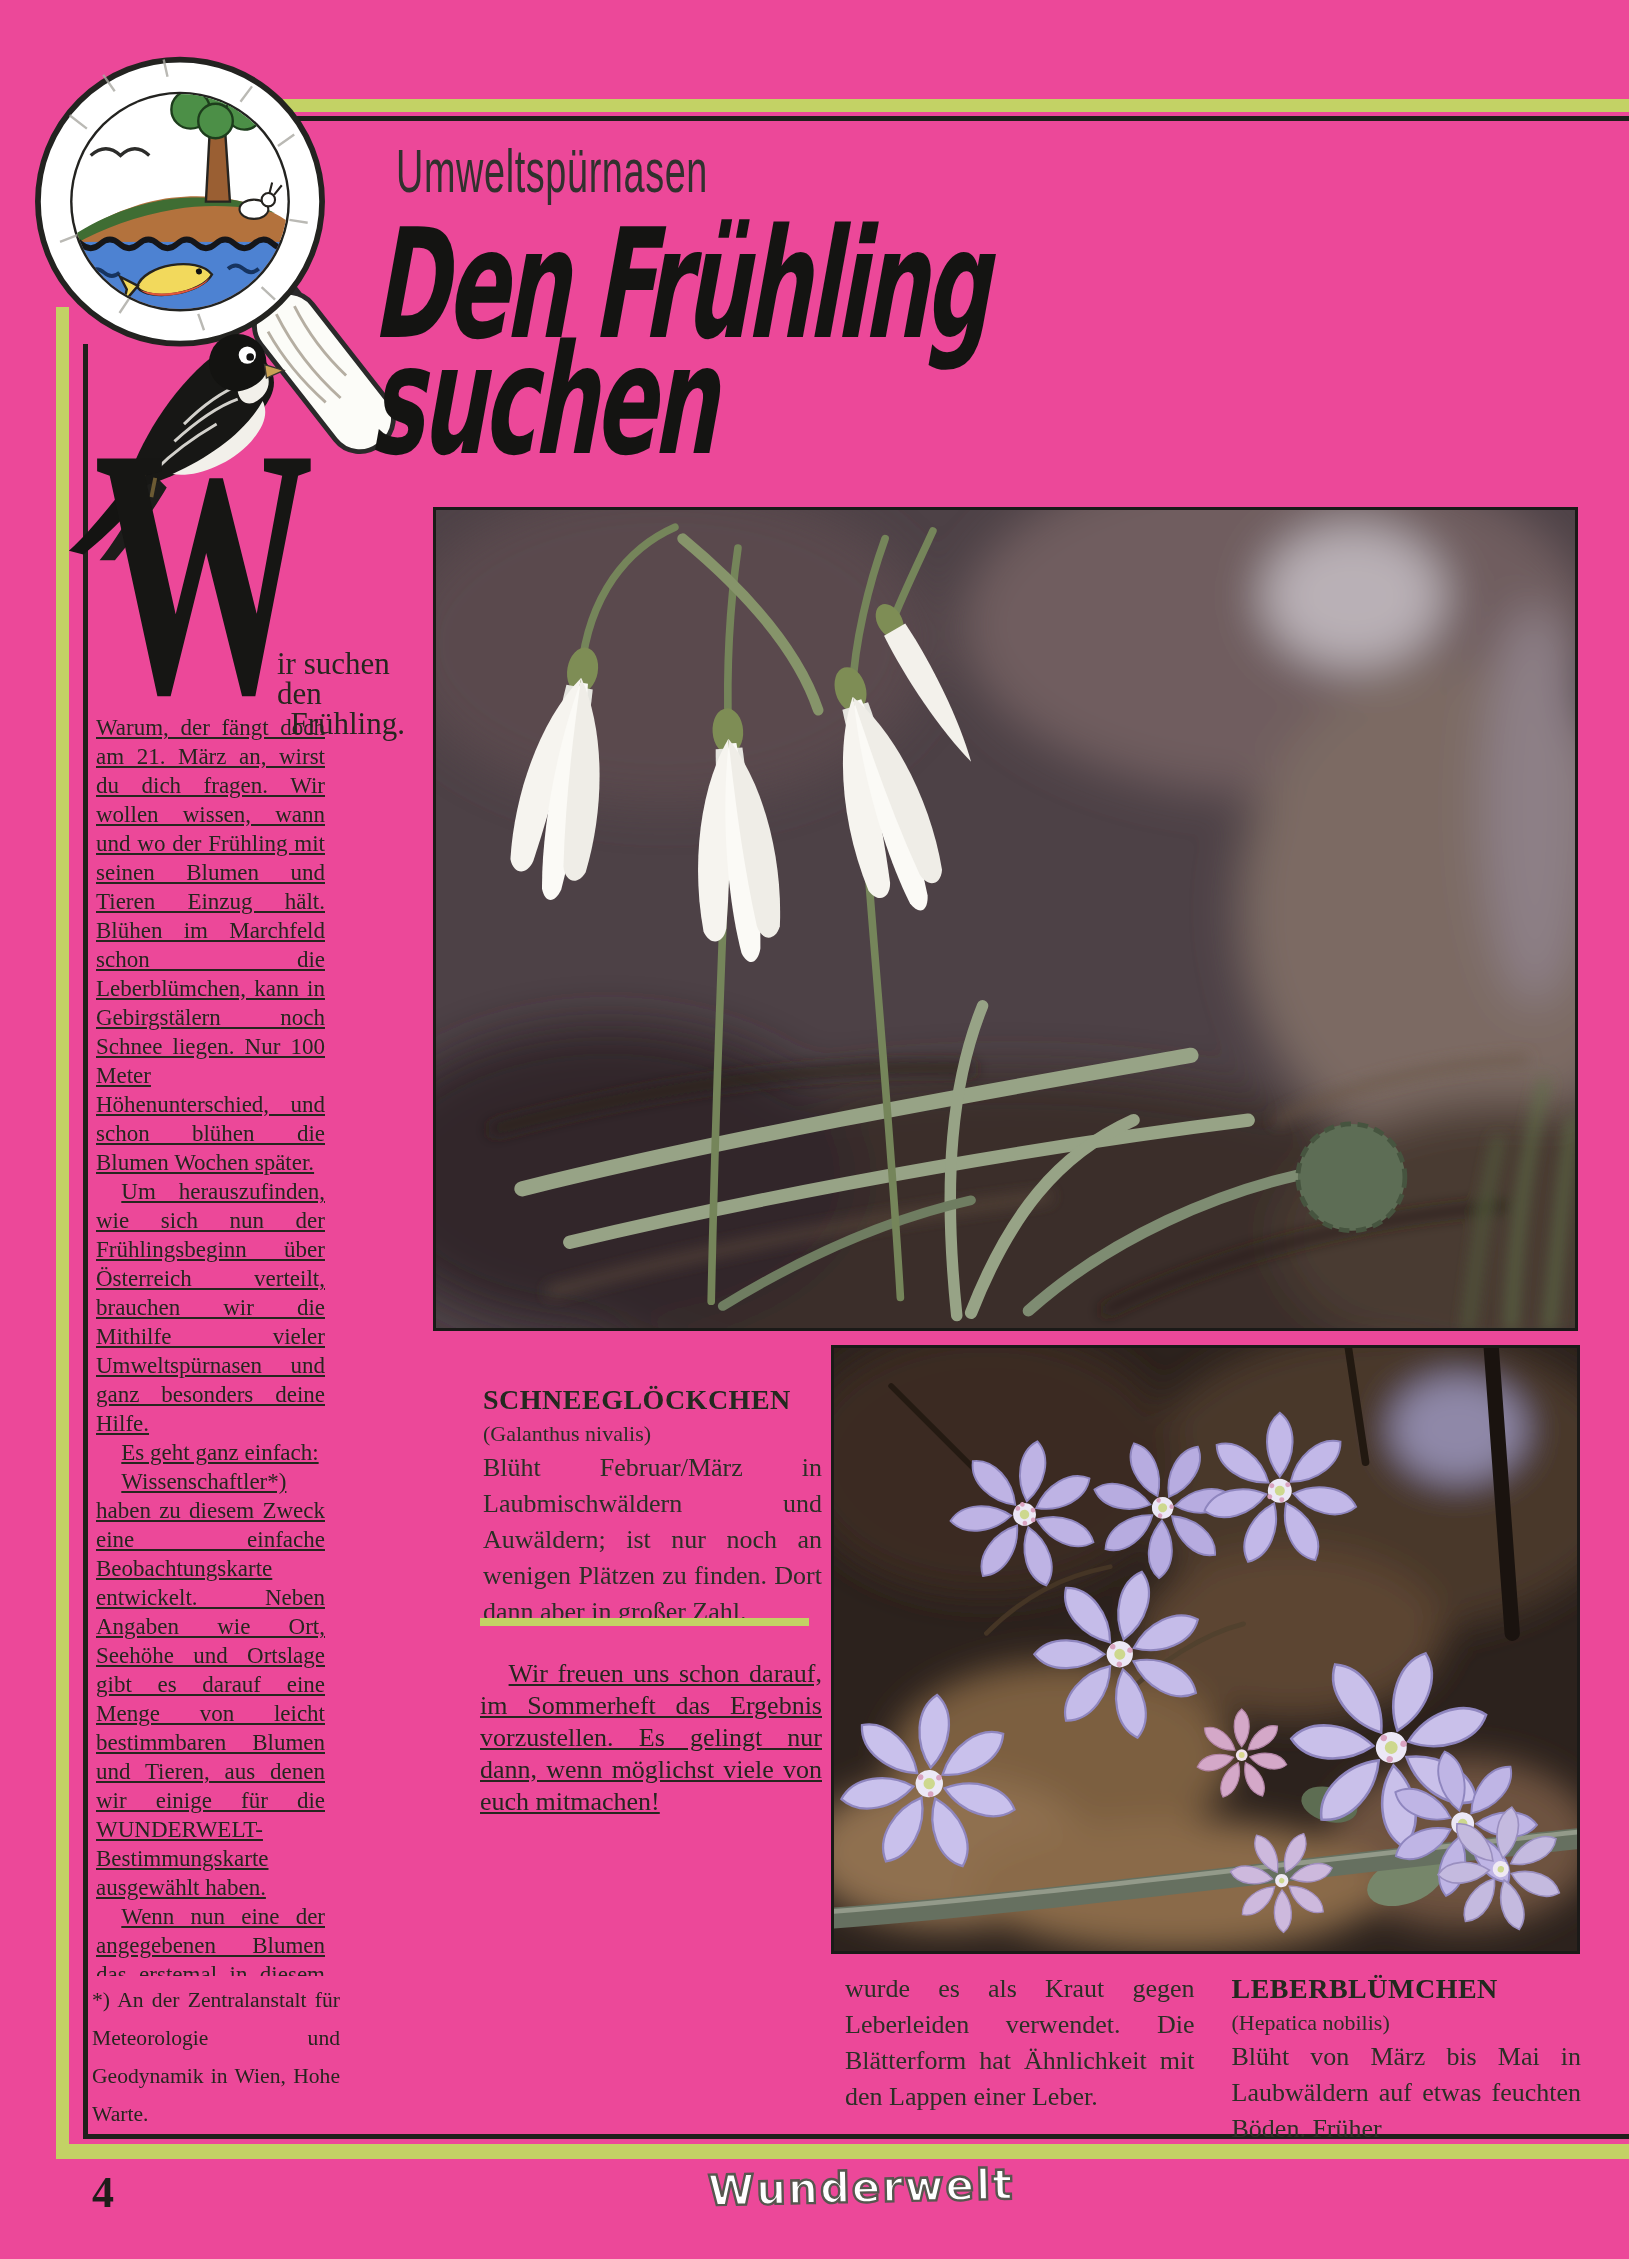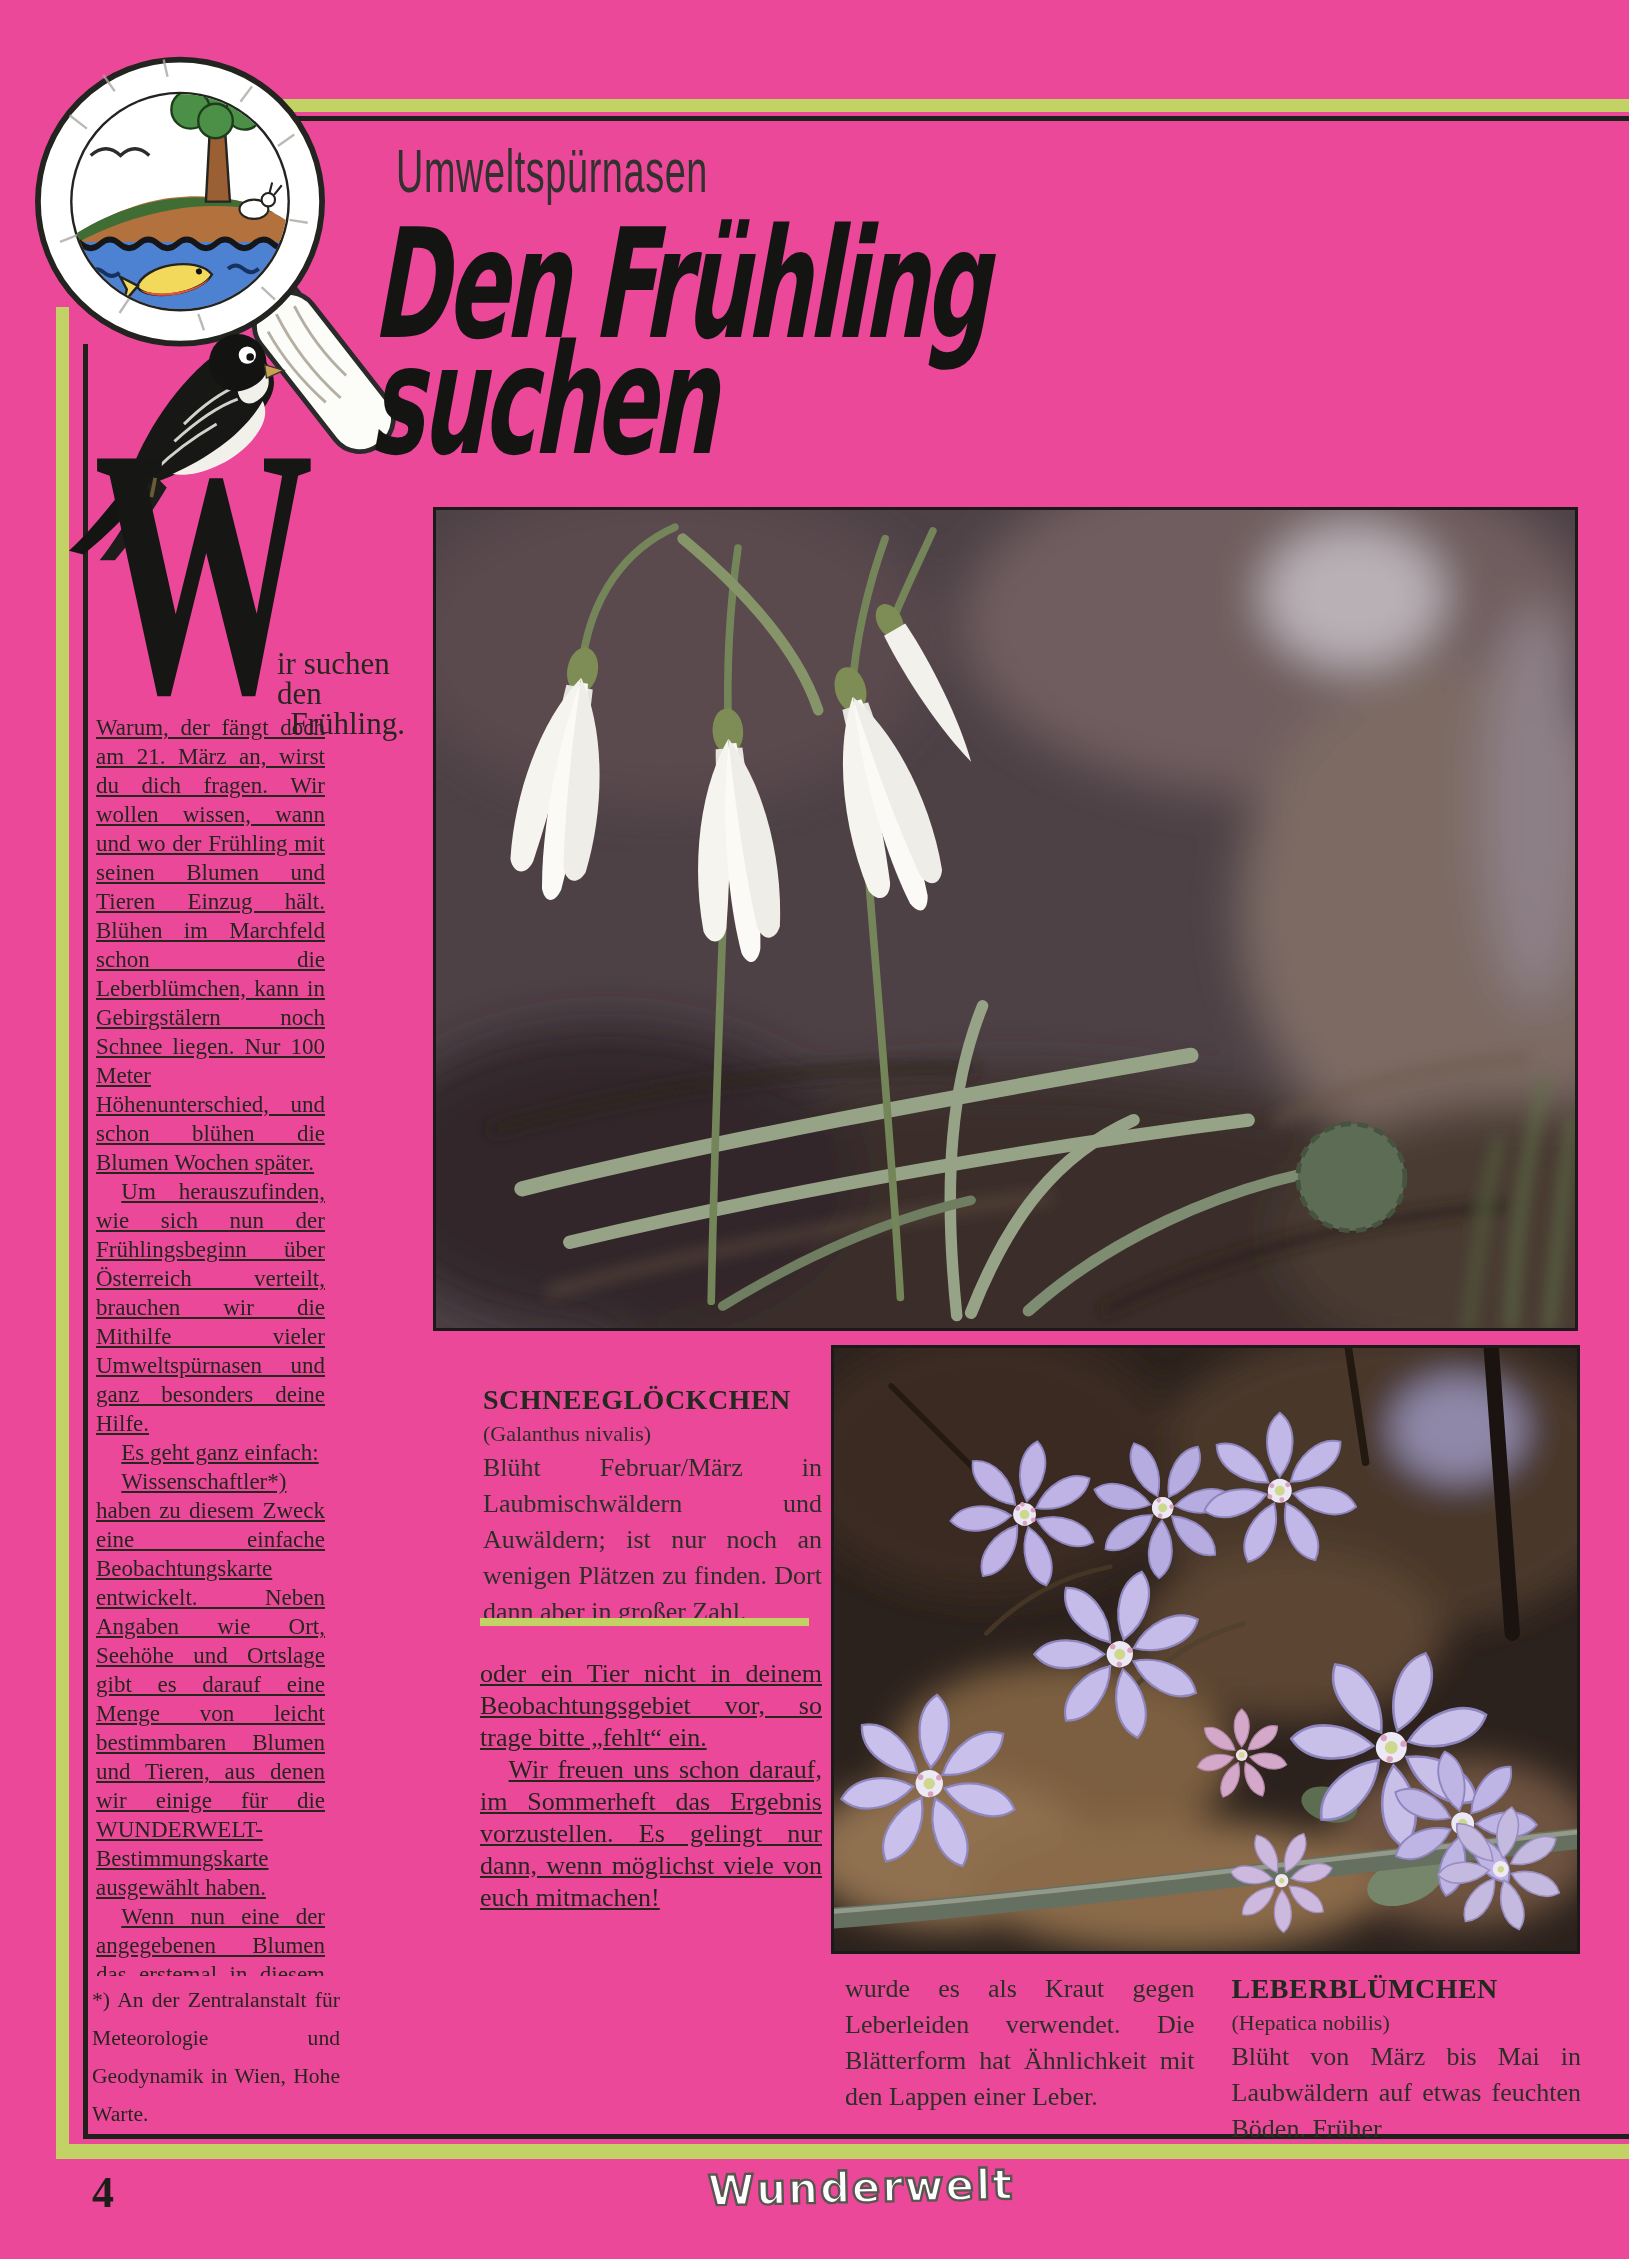--- a/index.html
+++ b/index.html
@@ -235,21 +235,20 @@
 
   <div class="caption1">
     <div class="cap-title">SCHNEEGLÖCKCHEN</div>
     <div class="cap-latin">(Galanthus nivalis)</div>
     <p class="cap-body">Blüht Februar/März in Laubmischwäldern und Auwäldern; ist nur noch an wenigen Plätzen zu finden. Dort dann aber in großer Zahl.</p>
   </div>
 
   <div class="divider"></div>
 
   <div class="col2">
-    <p>oder ein Tier nicht in deinem Beobachtungsgebiet vor, so trage bitte „fehlt“ ein.</p>
     <p class="indent">Wir freuen uns schon darauf, im Sommerheft das Ergebnis vorzustellen. Es gelingt nur dann, wenn möglichst viele von euch mitmachen!</p>
   </div>
 
   <div class="photo photo2">
     <svg viewBox="0 0 780 634" preserveAspectRatio="none">
       <defs>
         <filter id="b3" x="-40%" y="-40%" width="180%" height="180%">
             <feGaussianBlur stdDeviation="18"></feGaussianBlur>
           </filter>
         <path id="pt" d="M0,-14 C-16,-34 -18,-64 0,-78 C18,-64 16,-34 0,-14 Z"></path>

